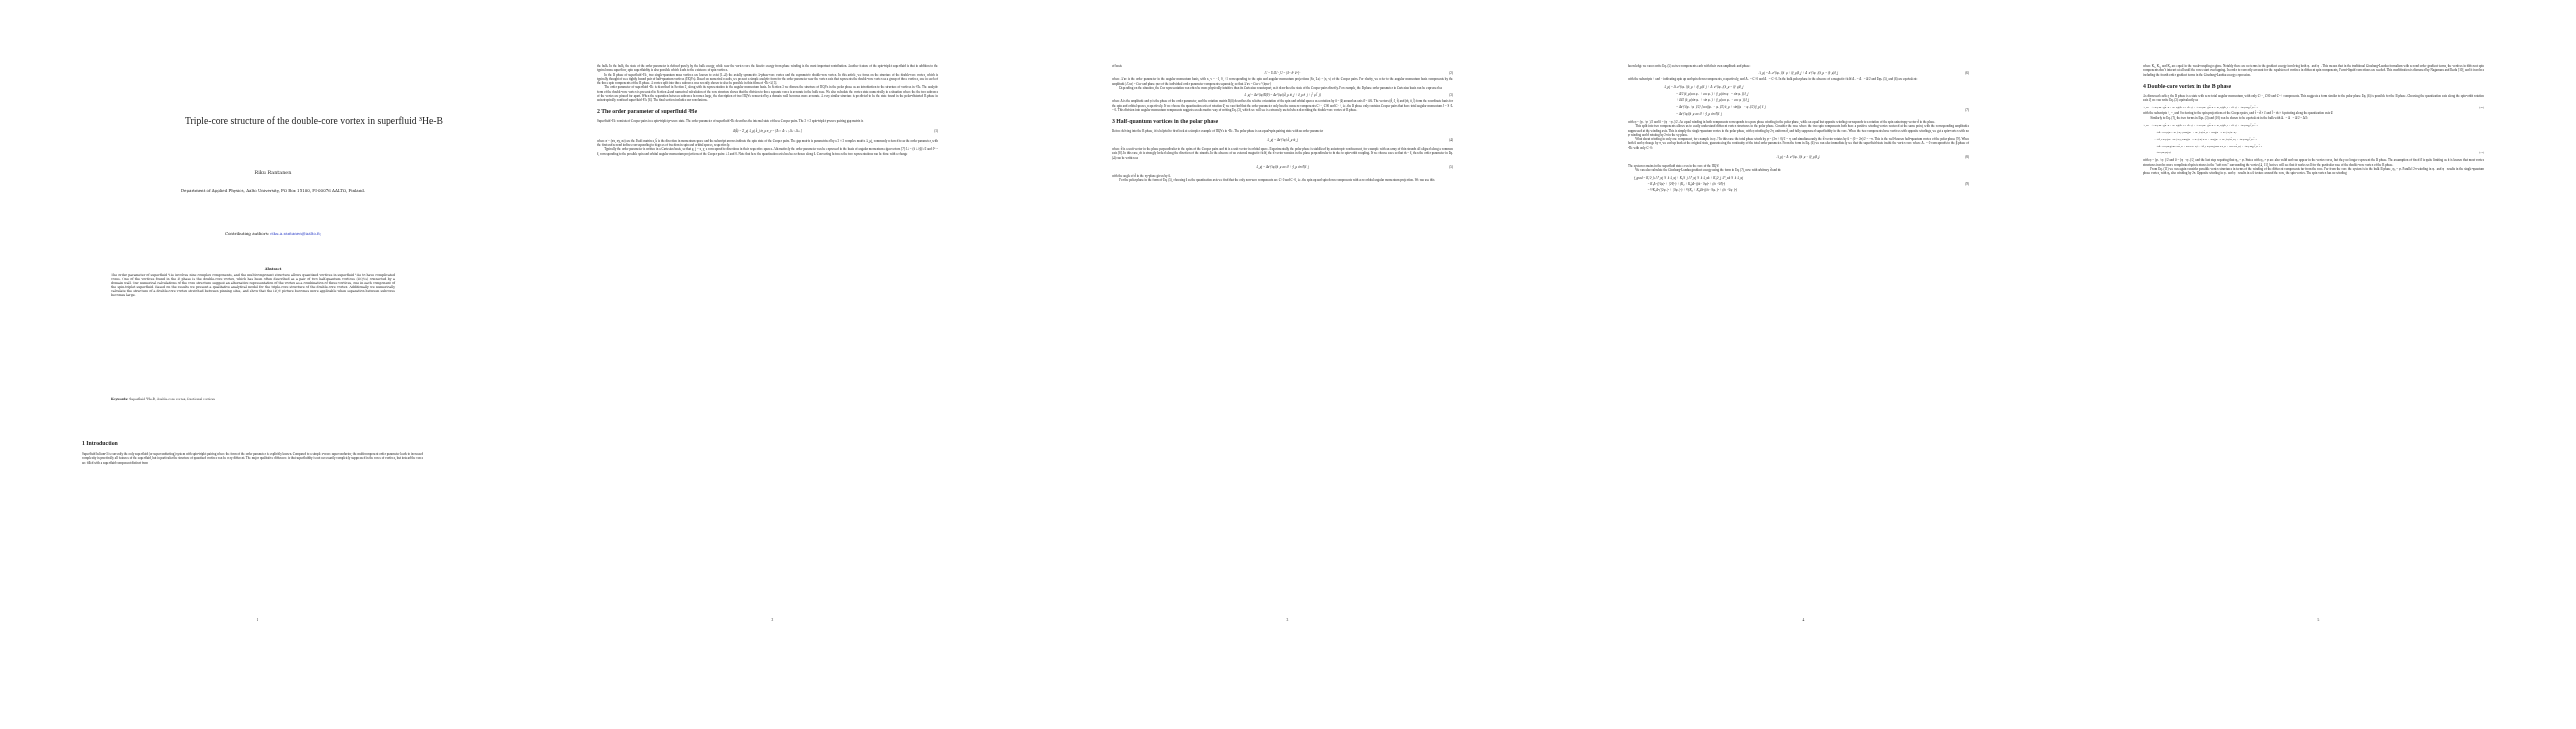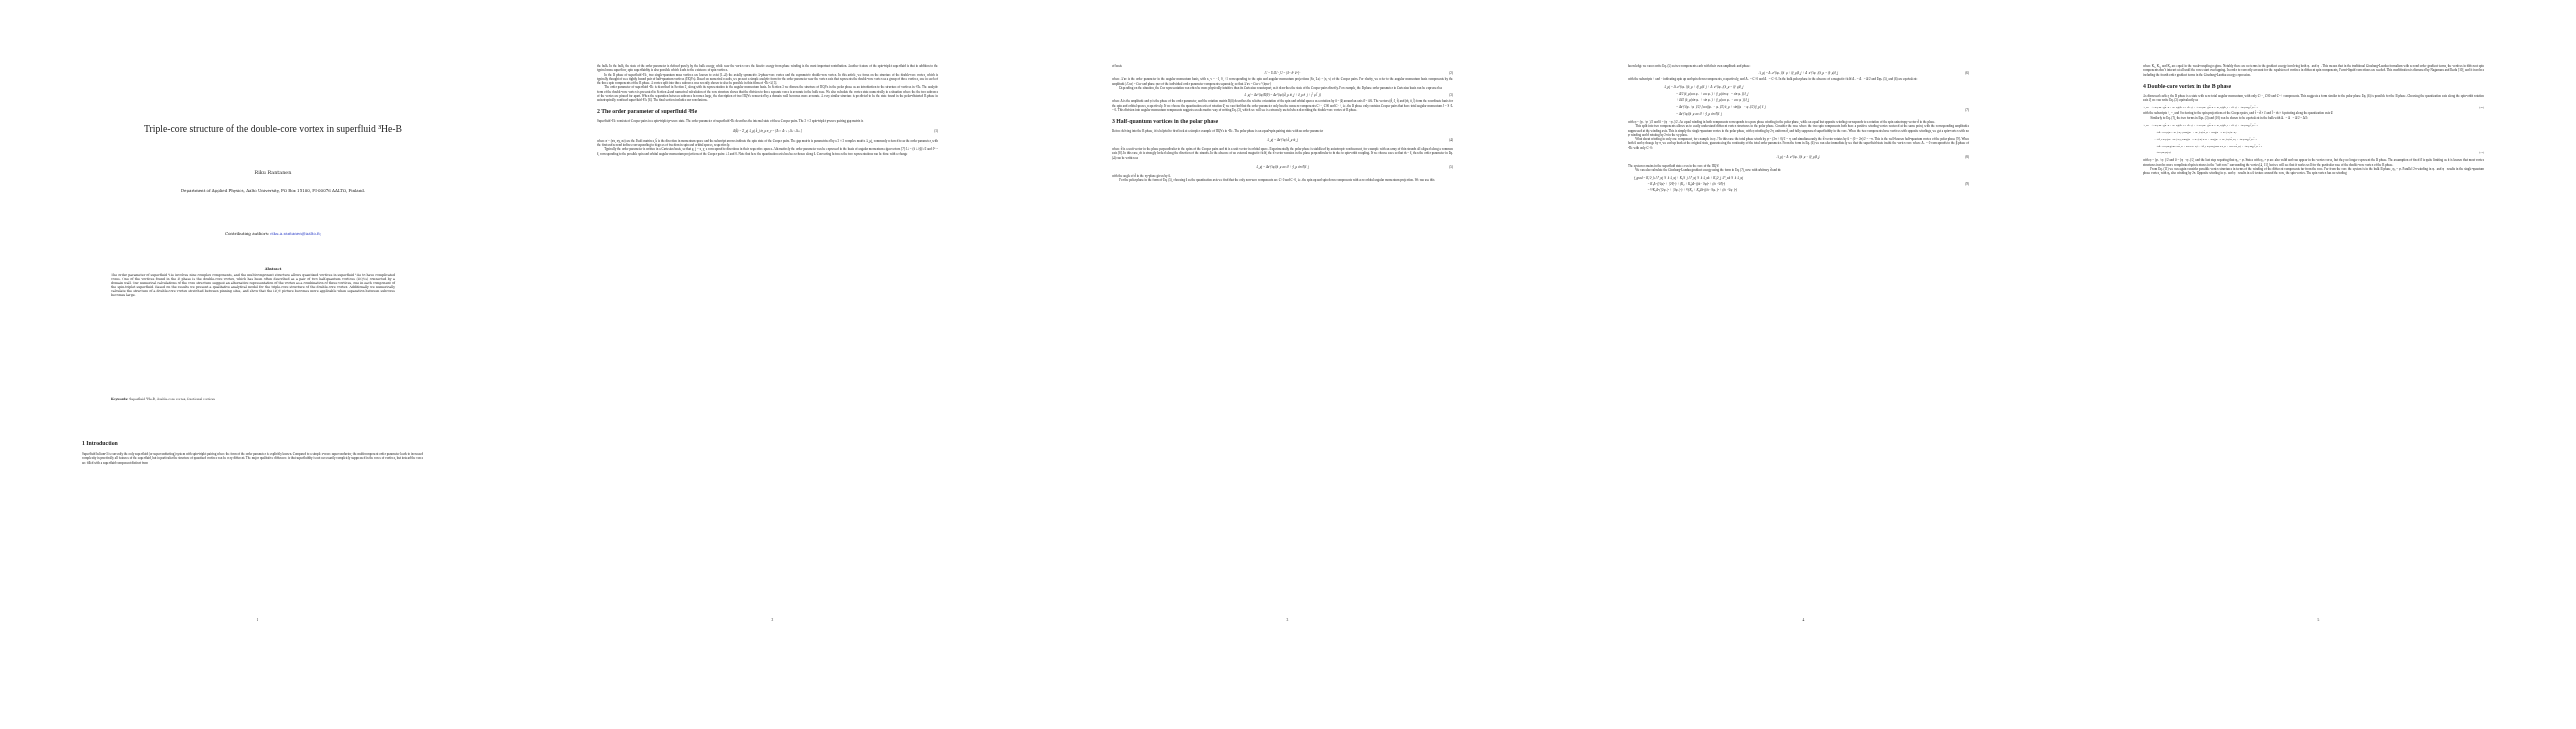--- a/index.html
+++ b/index.html
@@ -1,21 +1,21 @@
 <!DOCTYPE html>
 <html style="font-size:9.7px"><head>
 <meta charset="utf-8">
 <style>
   html,body{margin:0;padding:0;background:#fff;}
   body{width:2576px;height:729px;position:relative;overflow:hidden;font-family:"DejaVu Serif","Liberation Serif",serif;color:#222;}
   .page{position:absolute;top:0;width:515px;height:729px;background:#fff;}
   .col{position:absolute;left:82px;width:341px;font-size:3.2px;line-height:4.3px;text-align:justify;font-family:"Liberation Serif","DejaVu Serif",serif;}
   .page-num{position:absolute;top:618px;left:0;width:515px;text-align:center;font-size:3.6px;font-family:"Liberation Serif",serif;}
   .arxiv{position:absolute;left:4.9px;top:608px;transform-origin:0 0;transform:rotate(-90deg);white-space:nowrap;font-size:18px;color:#8a8a8a;font-family:"Liberation Serif",serif;letter-spacing:0.3px;}
-  .title{position:absolute;left:103px;top:115px;width:340px;text-align:center;font-size:9.7px;line-height:12.8px;font-family:"Liberation Serif",serif;color:#222;margin-top:8px;}
+  .title{position:absolute;left:103px;top:115px;width:340px;text-align:right;font-size:9.7px;line-height:12.8px;font-family:"Liberation Serif",serif;color:#222;}
   .author{position:absolute;left:103px;top:169px;width:340px;text-align:center;font-size:4.9px;}
   .affil{position:absolute;left:103px;top:188px;width:340px;text-align:center;font-size:4px;line-height:5.5px;}
   .contrib{position:absolute;left:103px;top:231px;width:340px;text-align:center;font-size:4px;}
   .link{color:#3244c9;}
   .abstract-head{position:absolute;left:103px;top:267px;width:340px;text-align:center;font-size:3.5px;font-weight:bold;}
   .abstract{position:absolute;left:111px;top:273px;width:284px;font-size:3.2px;line-height:4px;text-align:justify;}
   .keywords{position:absolute;left:111px;top:397px;width:304px;font-size:3px;}
   h2{font-size:5.8px;line-height:7.3px;margin:0;font-weight:bold;font-family:"Liberation Serif",serif;}
   p{margin:0;}
   .indent{text-indent:7.3px;}

